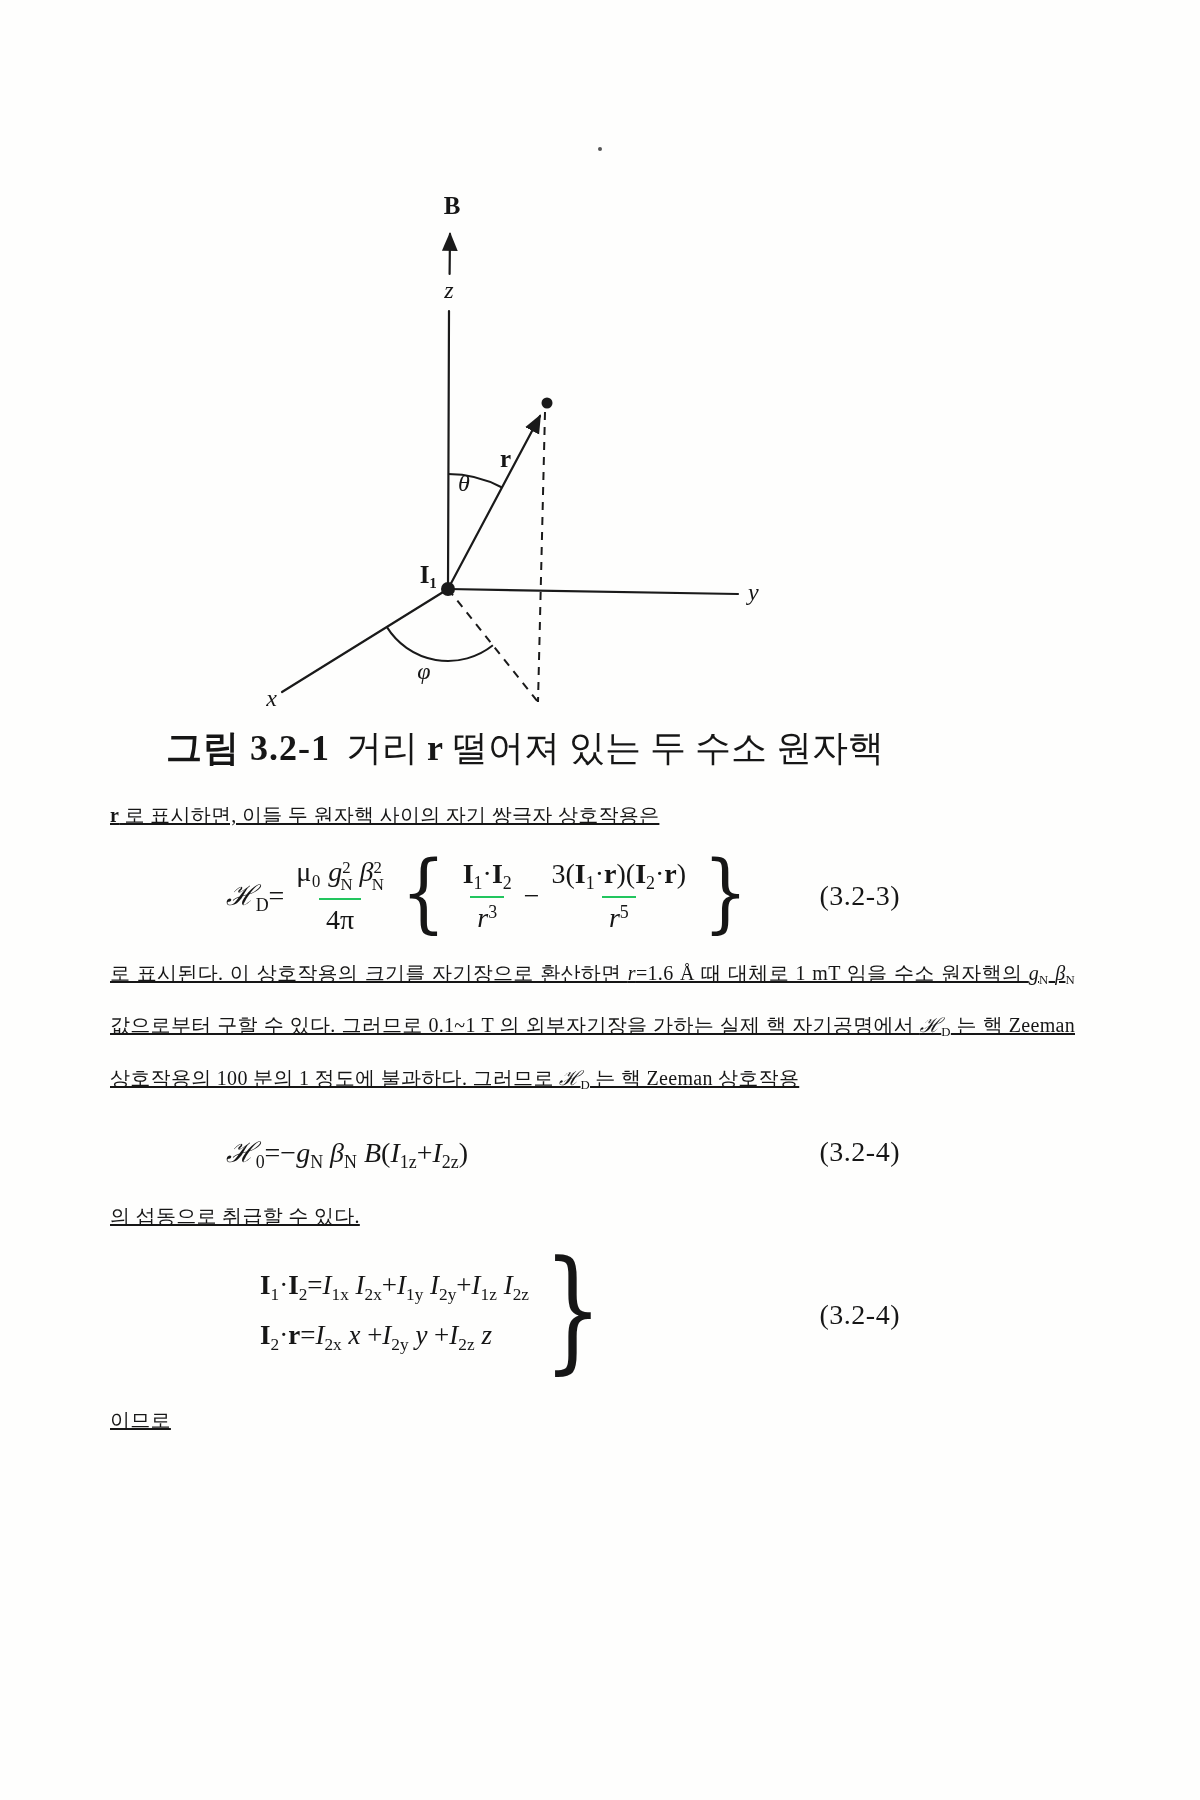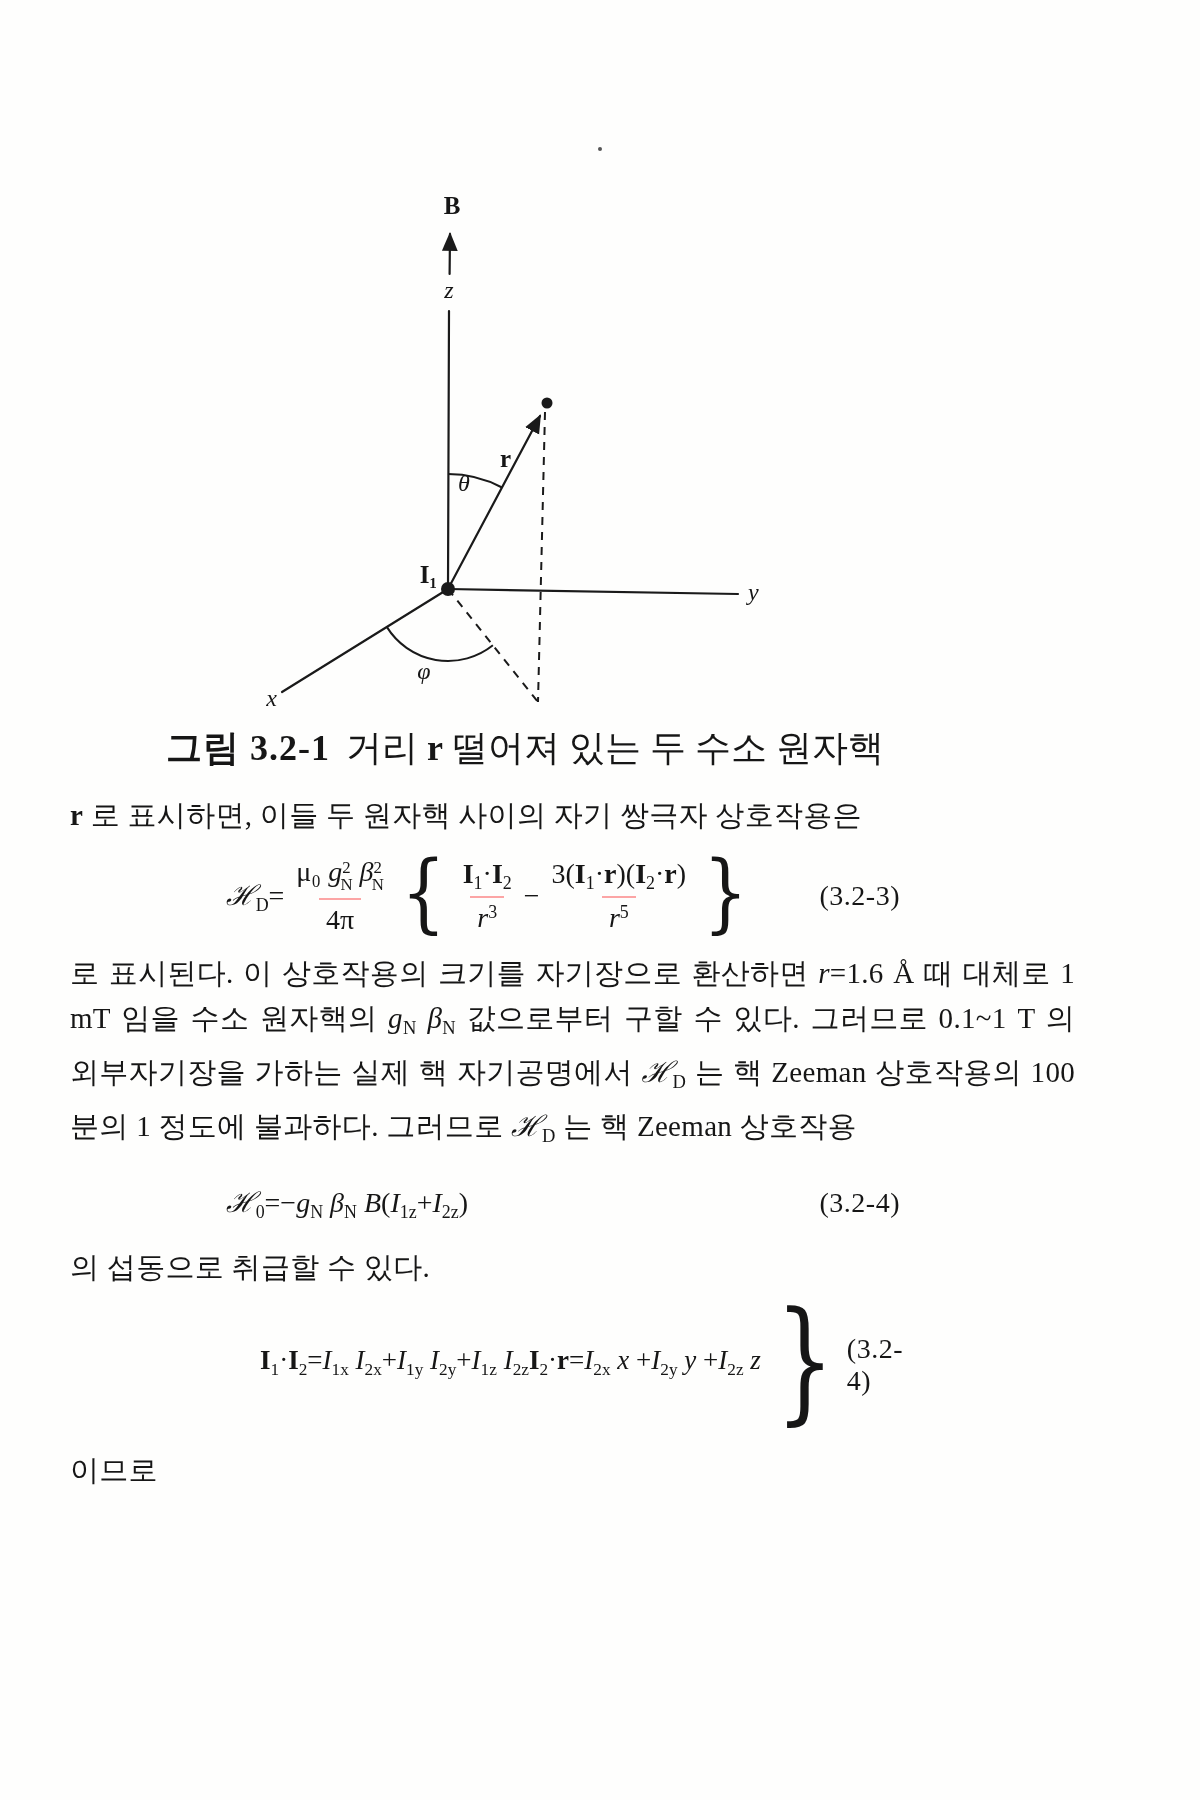--- a/index.html
+++ b/index.html
@@ -20,45 +20,46 @@
   .ln   { stroke:#1a1a1a; stroke-width:2.2; fill:none; stroke-linecap:round; }
   .dash { stroke:#1a1a1a; stroke-width:2;   fill:none; stroke-dasharray:8 7; }
   .arc  { stroke:#1a1a1a; stroke-width:2;   fill:none; }
   .lbl  { font-size:24px; fill:#161616; font-family:"Liberation Serif","DejaVu Serif",serif; }
   .lbl.i { font-style:italic; }
   .lbl.b { font-weight:bold; font-size:25px; }
   .caption { margin:10px 0 0 130px; width:790px; text-align:center; font-size:36px; white-space:nowrap; }
   .cap-num { font-weight:bold; margin-right:16px; letter-spacing:1px; }
   
   .body-text {
-    margin:20px 125px 0 70px;
-    font-size:29px; line-height:45px;
+    margin:20px 125px 0 110px;
+    font-size:20px; line-height:45px;
     text-align:justify; letter-spacing:0.3px;
     word-break:keep-all;
+    text-decoration:underline;
   }
   .body-text.indent { text-indent:26px; text-align:left; }
   .body-text.nojust { text-align:left; }
   i { font-style:italic; }
   b { font-weight:bold; }
   sub { font-size:0.64em; vertical-align:-0.32em; }
   sup { font-size:0.64em; vertical-align:0.5em; }
   sup.st { font-size:0.6em; }
   sub.sb { font-size:0.6em; margin-left:-0.6em; vertical-align:-0.55em; }
   .scr { font-style:italic; font-family:"DejaVu Serif","Liberation Serif",serif; }
   
   .eq-row { display:flex; align-items:center; margin-left:130px; width:770px; }
   .eq { display:flex; align-items:center; font-size:28px; white-space:nowrap; }
   .eq-indent { margin-left:96px; }
   .eq-indent-sm { margin-left:130px; }
   .frac { display:inline-flex; flex-direction:column; align-items:center; margin:0 5px; line-height:1.25; }
   .frac .num { display:block; padding:0 7px 2px; }
-  .frac .den { display:block; border-top:2px solid #fca5a5; padding:2px 7px 0; }
+  .frac .den { display:block; border-top:2px solid #22c55e; padding:2px 7px 0; }
   .brace { font-size:86px; font-weight:300; line-height:0.9; transform:scaleX(0.82); font-family:"DejaVu Serif",serif; padding-bottom:6px; }
   .eq-num { margin-left:auto; font-size:28px; letter-spacing:0.5px; }
-  .eq5-lines { display:flex; flex-direction:row; font-size:27px; line-height:40px; white-space:nowrap; }
+  .eq5-lines { display:flex; flex-direction:column; font-size:27px; line-height:40px; white-space:nowrap; }
   .big-brace { font-size:132px; line-height:0.85; font-weight:300; transform:scaleX(0.7); margin-left:2px; font-family:"DejaVu Serif",serif; padding-bottom:10px; }
   
   .page-num { margin:30px 0 0 152px; font-size:23px; font-weight:600; letter-spacing:2px; }
   .speck { position:absolute; left:598px; top:147px; width:4px; height:4px; border-radius:50%; background:#555; }
 </style>
 </head>
 <body>
 
 <div class="page">
   <div class="speck"></div>

